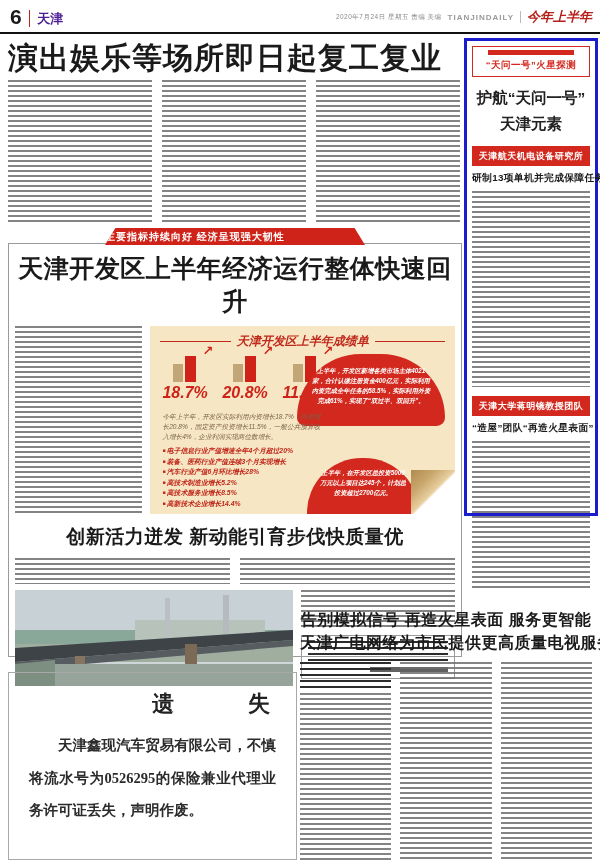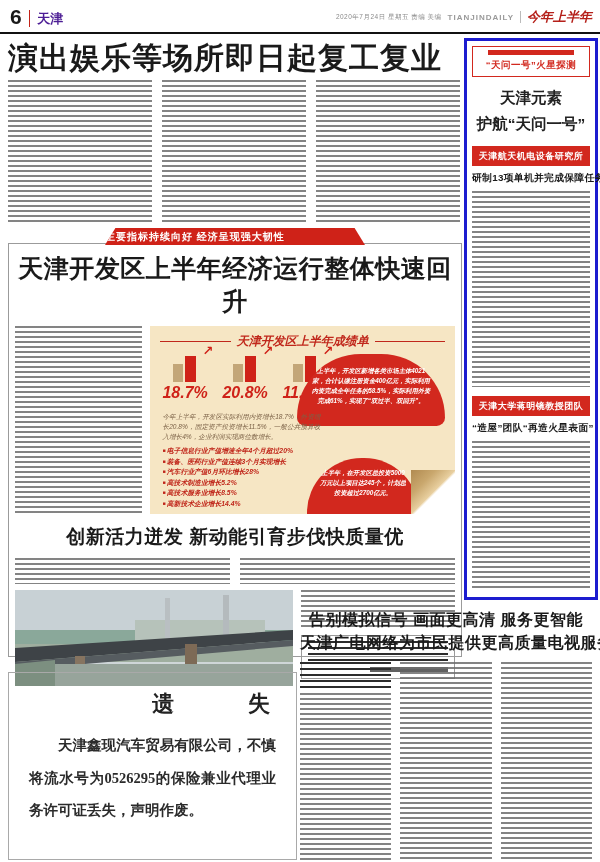--- a/index.html
+++ b/index.html
@@ -80,21 +80,21 @@
   
   .s3{position:absolute;left:300px;top:610px;width:292px;height:248px;}
   .s3-h1{font-size:16px;font-weight:bold;text-align:center;letter-spacing:.5px;white-space:nowrap;}
   .s3-h2{font-size:16px;font-weight:bold;text-align:center;letter-spacing:.5px;white-space:nowrap;margin-top:2px;}
   .s3-cols{display:flex;gap:9px;margin-top:8px;}
   .s3-cols>div{flex:1;height:198px;}
   .s3-lead{height:26px;margin-bottom:5px;}
   .s3-rest{height:167px;}
 
   
-  .sidebar{position:absolute;left:464px;top:38px;width:134px;height:562px;border:3px solid #1c1ccf;
+  .sidebar{position:absolute;left:464px;top:38px;width:134px;height:478px;border:3px solid #1c1ccf;
            box-sizing:border-box;background:#fff;padding:5px 5px;}
   .kicker-box{border:1px solid #d2281e;padding:3px 2px 4px 2px;}
   .kicker-rule{width:76%;height:4.5px;background:#d2281e;margin:0 auto 4px auto;}
   .kicker-text{color:#d2281e;font-weight:bold;font-size:9.5px;text-align:center;letter-spacing:.5px;}
   .sb-headline{text-align:center;font-weight:bold;font-size:15.5px;line-height:1.7;margin:8px 0 9px 0;color:#222;}
   .redbar{background:#d2281e;color:#fff;font-size:9px;font-weight:bold;text-align:center;padding:3.5px 0;letter-spacing:.5px;}
   .sb-subhead{text-align:center;font-weight:bold;font-size:9.8px;margin:6px 0;letter-spacing:.3px;white-space:nowrap;}
   .sb-sim1{height:196px;margin-bottom:9px;}
   .sb-sim2{height:148px;}
 </style>
@@ -213,40 +213,40 @@
       </div>
     </div>
   </div>
 
   <div class="notice">
     <div class="notice-title">遗　失</div>
     <div class="notice-body">天津鑫现汽车贸易有限公司，不慎将流水号为0526295的保险兼业代理业务许可证丢失，声明作废。</div>
   </div>
 
   <div class="s3">
-    <div class="s3-h1">告别模拟信号 画面更高清 服务更智能</div>
+    <div class="s3-h1">告别模拟信号 再造火星表面 服务更智能</div>
     <div class="s3-h2">天津广电网络为市民提供更高质量电视服务</div>
     <div class="s3-cols">
       <div>
         <div class="s3-lead sim-bold"></div>
         <div class="s3-rest sim"></div>
       </div>
       <div class="sim"></div>
       <div class="sim"></div>
     </div>
   </div>
 
   <div class="sidebar">
     <div class="kicker-box">
       <div class="kicker-rule"></div>
       <div class="kicker-text">“天问一号”火星探测</div>
     </div>
     <div class="sb-headline">
+      <div>护航“天问一号”</div>
       <div>天津元素</div>
-      <div>护航“天问一号”</div>
     </div>
     <div class="redbar">天津航天机电设备研究所</div>
     <div class="sb-subhead">研制13项单机并完成保障任务</div>
     <div class="sb-sim1 sim"></div>
     <div class="redbar">天津大学蒋明镜教授团队</div>
     <div class="sb-subhead">“造屋”团队“再造火星表面”</div>
     <div class="sb-sim2 sim"></div>
   </div>
 
 </div>

